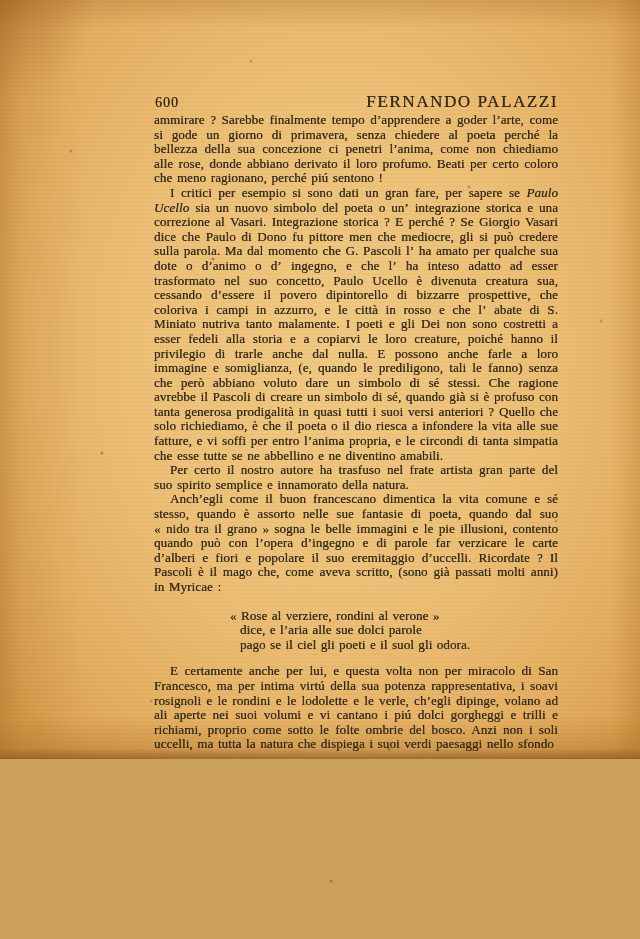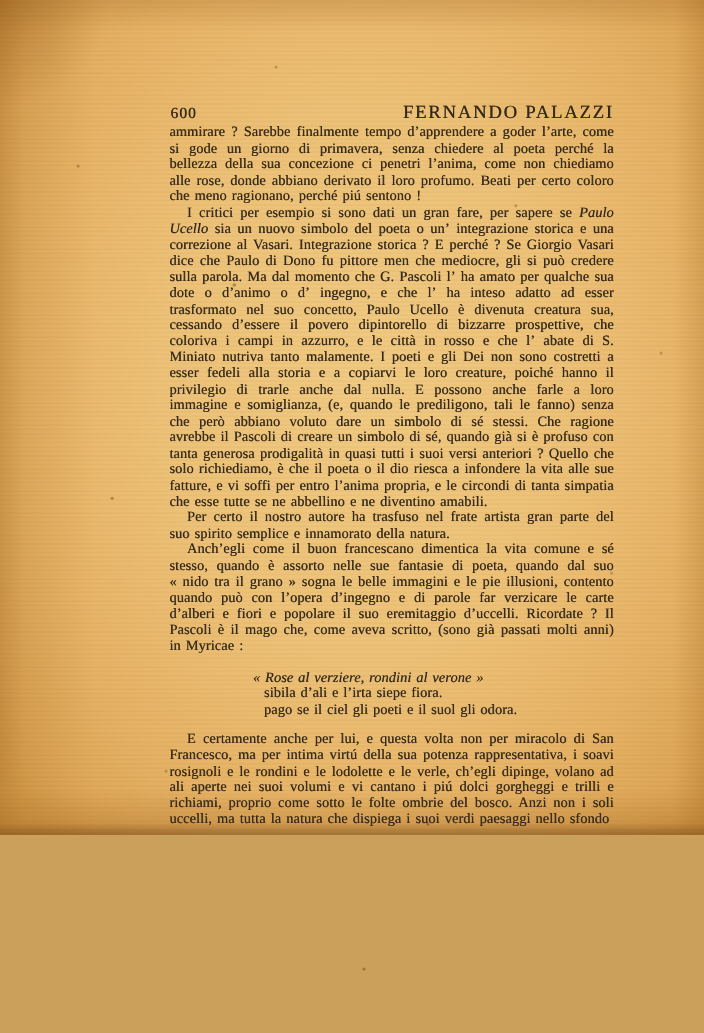--- a/index.html
+++ b/index.html
@@ -63,38 +63,38 @@
     hyphens: auto;
   }
   .body-text p { margin: 0; }
   .body-text p.indent { text-indent: 16px; }
   .body-text em { font-style: italic; }
   .verse {
     margin: 14px 0 12px 86px;
     text-align: left;
     word-spacing: 1px;
   }
-  .verse-line.first { text-indent: -10px; font-style: italic; }
+  .verse-line.first { text-indent: -10px; }
 </style>
 </head>
 <body>
 
 <div class="page">
   <div class="specks"></div>
 
   <div class="header">
     <span class="page-number">600</span>
     <span class="running-title">FERNANDO PALAZZI</span>
   </div>
 
   <div class="body-text">
       <p class="paragraph"><span>ammirare&nbsp;? Sarebbe finalmente tempo d’apprendere a goder l’arte, come si gode un giorno di primavera, senza chiedere al poeta perché la bellezza della sua concezione ci penetri l’anima, come non chiediamo alle rose, donde abbiano derivato il loro profumo. Beati per certo coloro che meno ragionano, perché piú sentono&nbsp;!</span></p>
       <p class="paragraph indent"><span>I critici per esempio si sono dati un gran fare, per sapere se </span><em>Paulo Ucello</em><span> sia un nuovo simbolo del poeta o un’&nbsp;integrazione storica e una correzione al Vasari. Integrazione storica&nbsp;? E perché&nbsp;? Se Giorgio Vasari dice che Paulo di Dono fu pittore men che mediocre, gli si può credere sulla parola. Ma dal momento che G. Pascoli l’&nbsp;ha amato per qualche sua dote o d’animo o d’&nbsp;ingegno, e che l’&nbsp;ha inteso adatto ad esser trasformato nel suo concetto, Paulo Ucello è divenuta creatura sua, cessando d’essere il povero dipintorello di bizzarre prospettive, che coloriva i campi in azzurro, e le città in rosso e che l’&nbsp;abate di S. Miniato nutriva tanto malamente. I poeti e gli Dei non sono costretti a esser fedeli alla storia e a copiarvi le loro creature, poiché hanno il privilegio di trarle anche dal nulla. E possono anche farle a loro immagine e somiglianza, (e, quando le prediligono, tali le fanno) senza che però abbiano voluto dare un simbolo di sé stessi. Che ragione avrebbe il Pascoli di creare un simbolo di sé, quando già si è profuso con tanta generosa prodigalità in quasi tutti i suoi versi anteriori&nbsp;? Quello che solo richiediamo, è che il poeta o il dio riesca a infondere la vita alle sue fatture, e vi soffi per entro l’anima propria, e le circondi di tanta simpatia che esse tutte se ne abbellino e ne diventino amabili.</span></p>
       <p class="paragraph indent"><span>Per certo il nostro autore ha trasfuso nel frate artista gran parte del suo spirito semplice e innamorato della natura.</span></p>
       <p class="paragraph indent"><span>Anch’egli come il buon francescano dimentica la vita comune e sé stesso, quando è assorto nelle sue fantasie di poeta, quando dal suo «&nbsp;nido tra il grano&nbsp;» sogna le belle immagini e le pie illusioni, contento quando può con l’opera d’ingegno e di parole far verzicare le carte d’alberi e fiori e popolare il suo eremitaggio d’uccelli. Ricordate&nbsp;? Il Pascoli è il mago che, come aveva scritto, (sono già passati molti anni) in Myricae&nbsp;:</span></p>
       <div class="verse">
         <div class="verse-line first">«&nbsp;Rose al verziere, rondini al verone&nbsp;»</div>
-        <div class="verse-line">sibila d’ali e l’irta siepe fiora.</div>
+        <div class="verse-line">dice, e l’aria alle sue dolci parole</div>
         <div class="verse-line">pago se il ciel gli poeti e il suol gli odora.</div>
       </div>
       <p class="paragraph indent"><span>E certamente anche per lui, e questa volta non per miracolo di San Francesco, ma per intima virtú della sua potenza rappresentativa, i soavi rosignoli e le rondini e le lodolette e le verle, ch’egli dipinge, volano ad ali aperte nei suoi volumi e vi cantano i piú dolci gorgheggi e trilli e richiami, proprio come sotto le folte ombrie del bosco. Anzi non i soli uccelli, ma tutta la natura che dispiega i suoi verdi paesaggi nello sfondo</span></p>
     </div>
 </div>
 
 </body></html>

